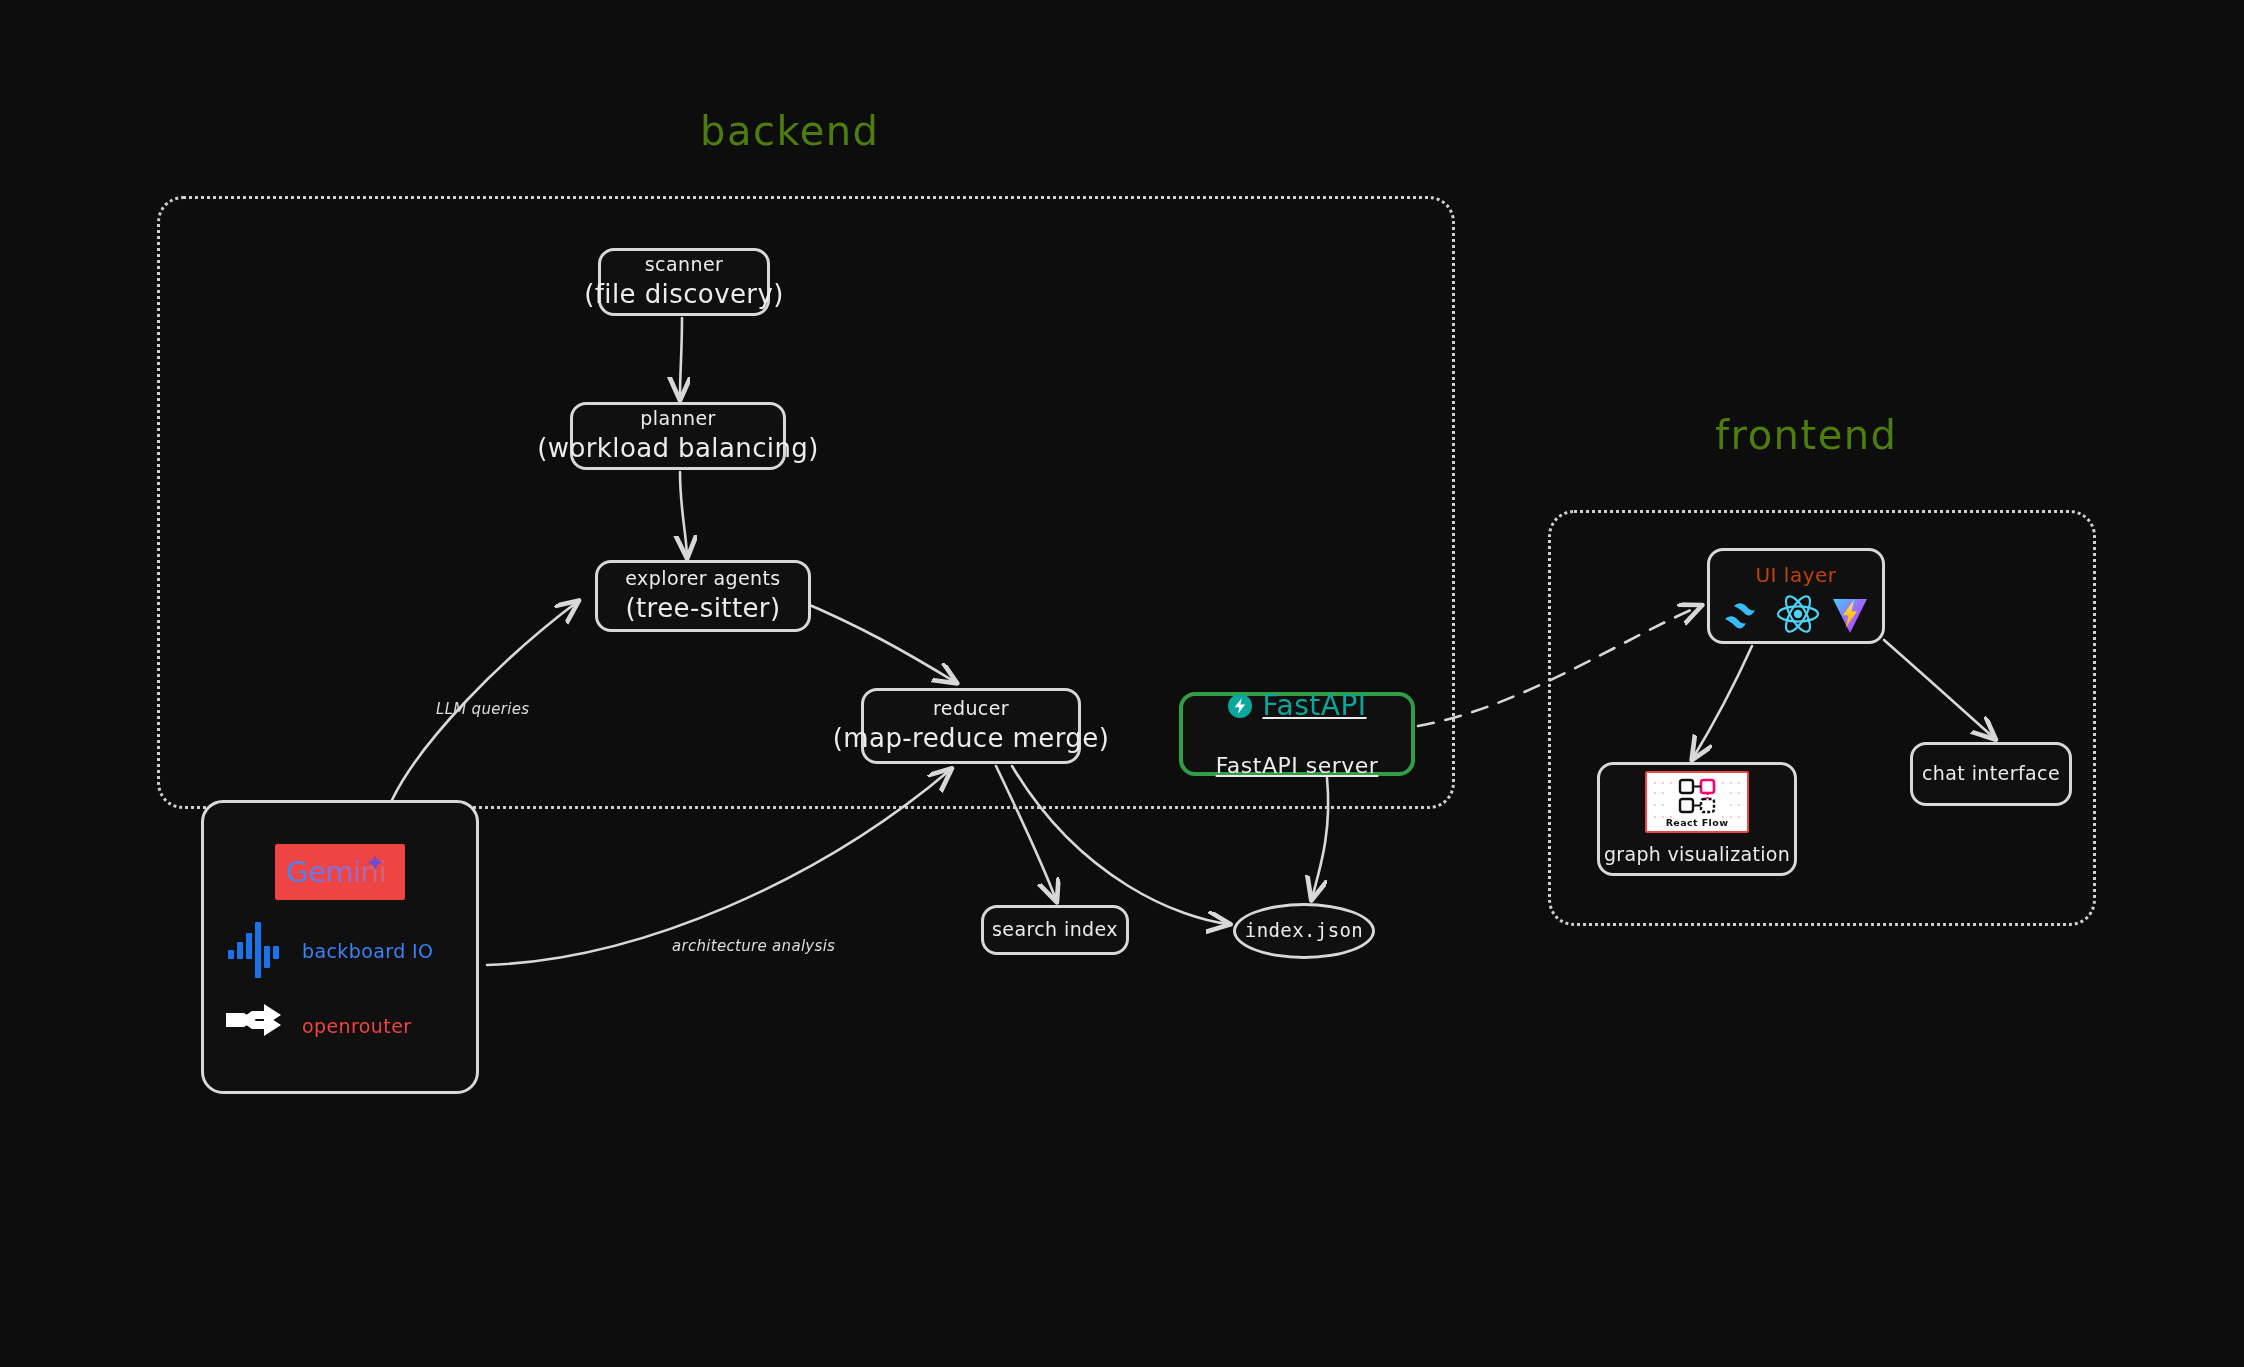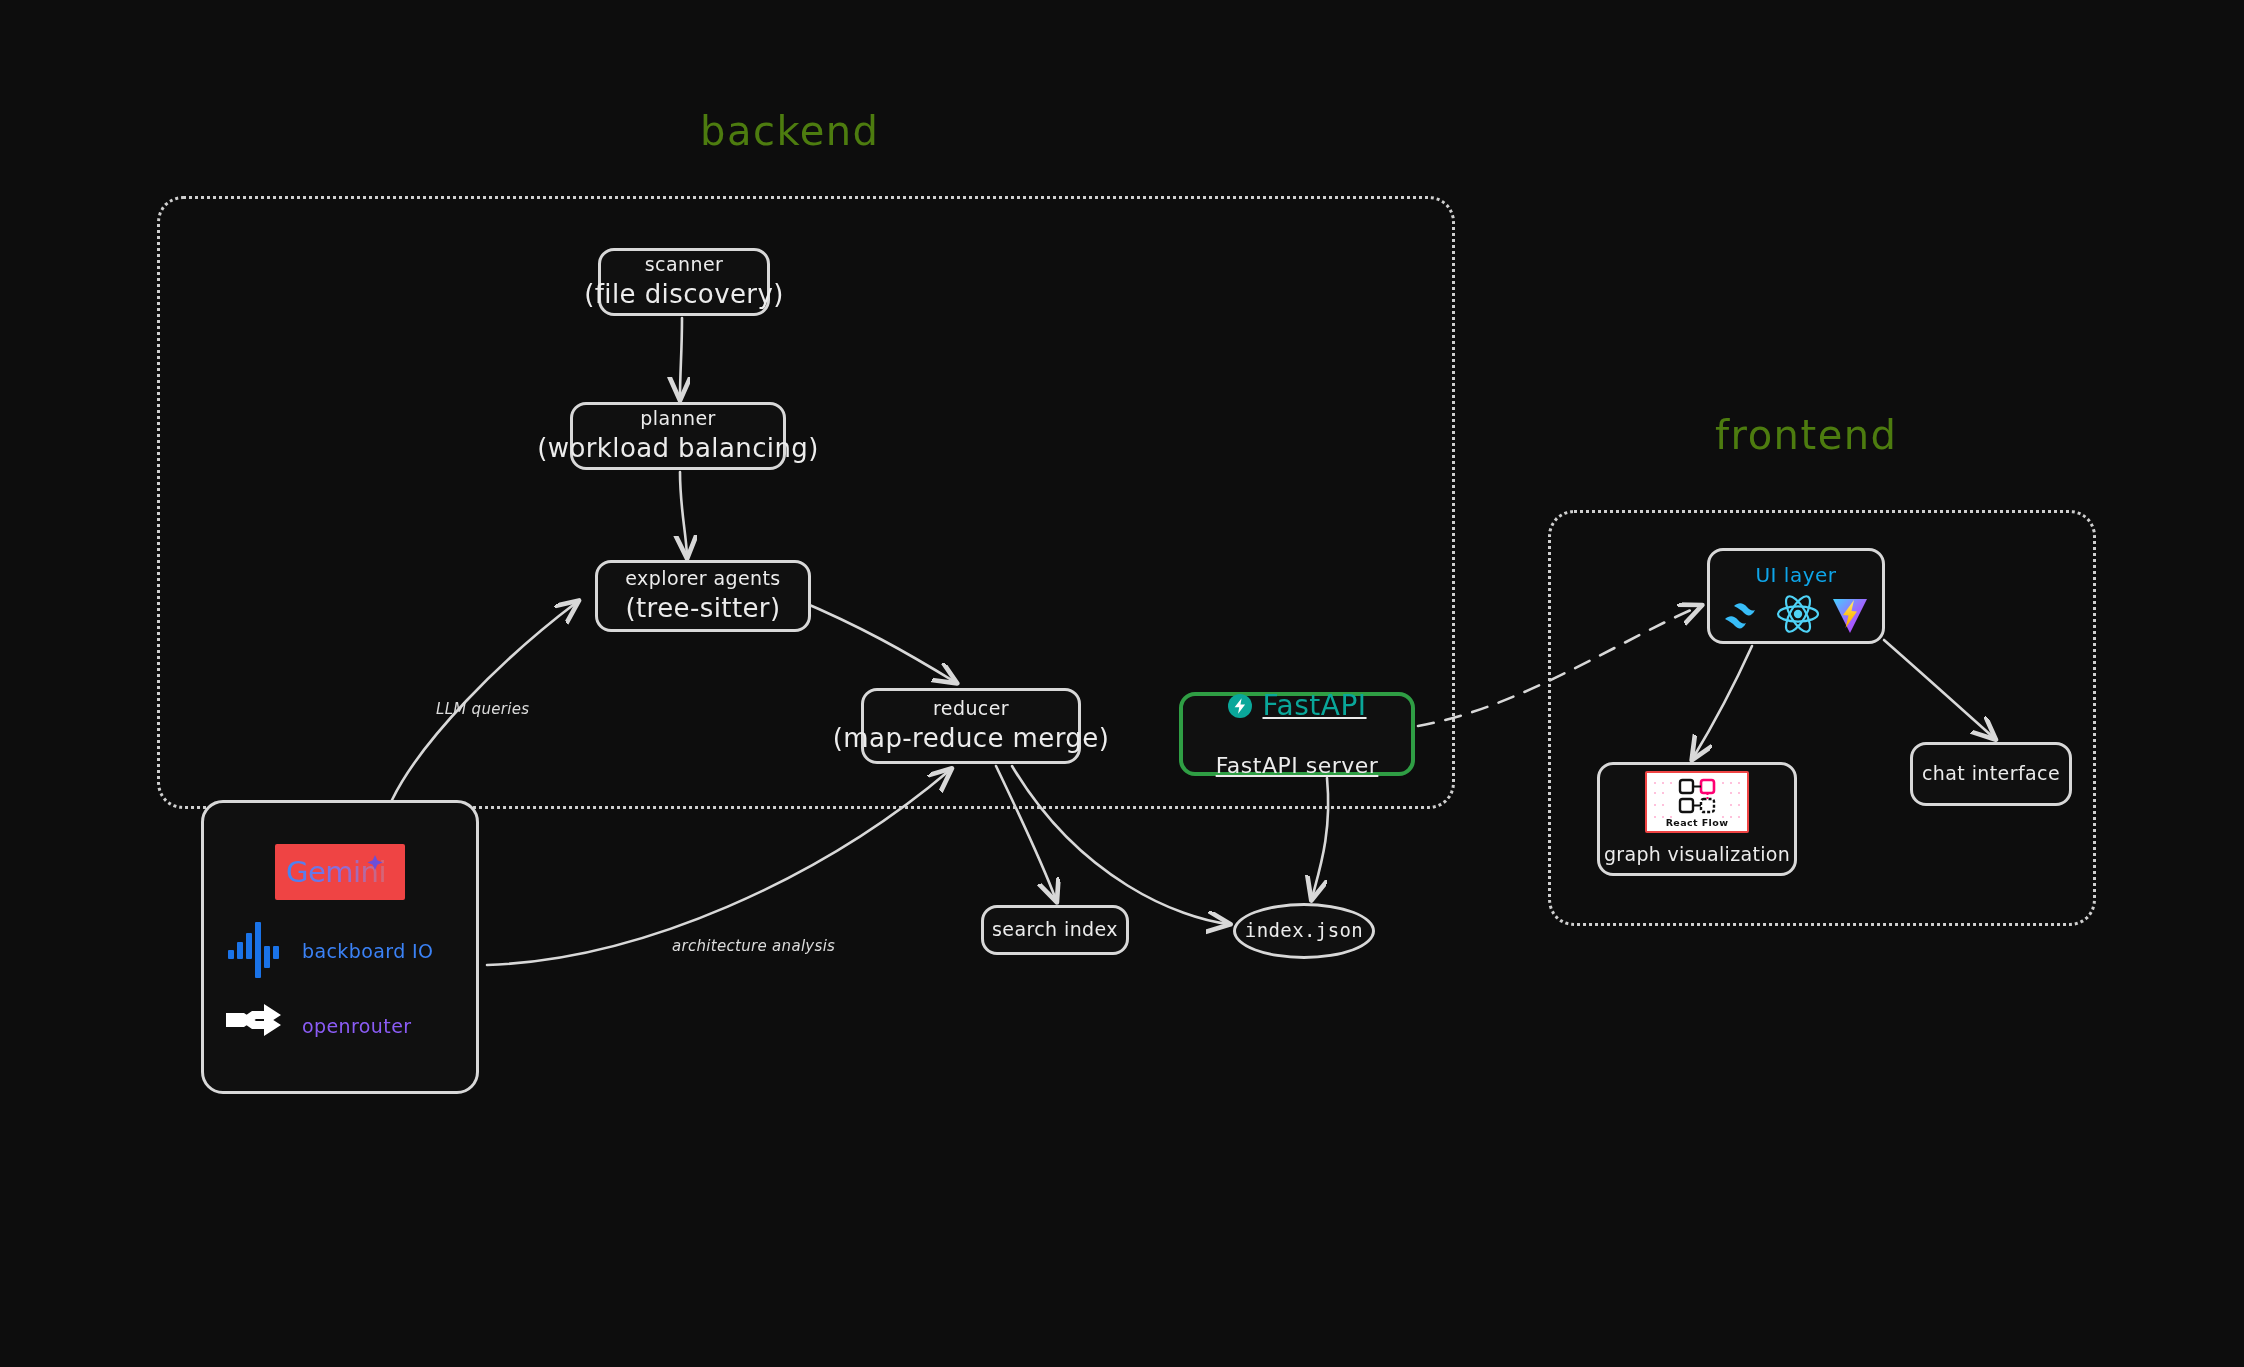--- a/index.html
+++ b/index.html
@@ -80,23 +80,23 @@
     display: flex;
     flex-direction: column;
     align-items: center;
     justify-content: center;
     gap: 20px;
     padding: 32px 20px;
   }
   .provider-line { display: flex; align-items: center; gap: 16px; width: 100%; }
   .provider-label { font-size: 19px; letter-spacing: .4px; white-space: nowrap; }
   .label-backboard { color: #3b82f6; }
-  .label-openrouter { color: #8b5cf6; }
-
-  .uilayer-title { font-size: 20px; color: #0ea5e9; margin-bottom: 2px; letter-spacing: .5px; }
+  .label-openrouter { color: #ef4444; }
+
+  .uilayer-title { font-size: 20px; color: #c2410c; margin-bottom: 2px; letter-spacing: .5px; }
   .uilayer-logos { display: flex; align-items: flex-end; gap: 10px; }
 
   .fastapi-brand { display: flex; align-items: center; gap: 9px; }
   .fastapi-word { color: #0aa79a; font-size: 28px; letter-spacing: .5px; }
   .fastapi-sub { color: #ececec; font-size: 22px; letter-spacing: .5px; margin-top: 6px; }
 
   .rf-card { width: 104px; height: 62px; }
   .rf-caption { font-size: 19px; letter-spacing: .3px; margin-top: 9px; color:#ececec;}
 </style>
 </head>

